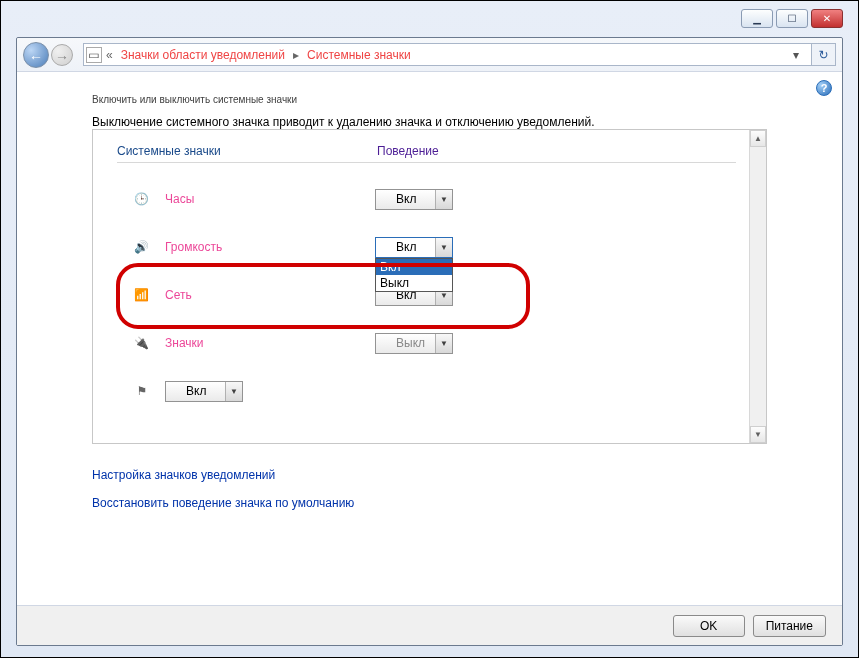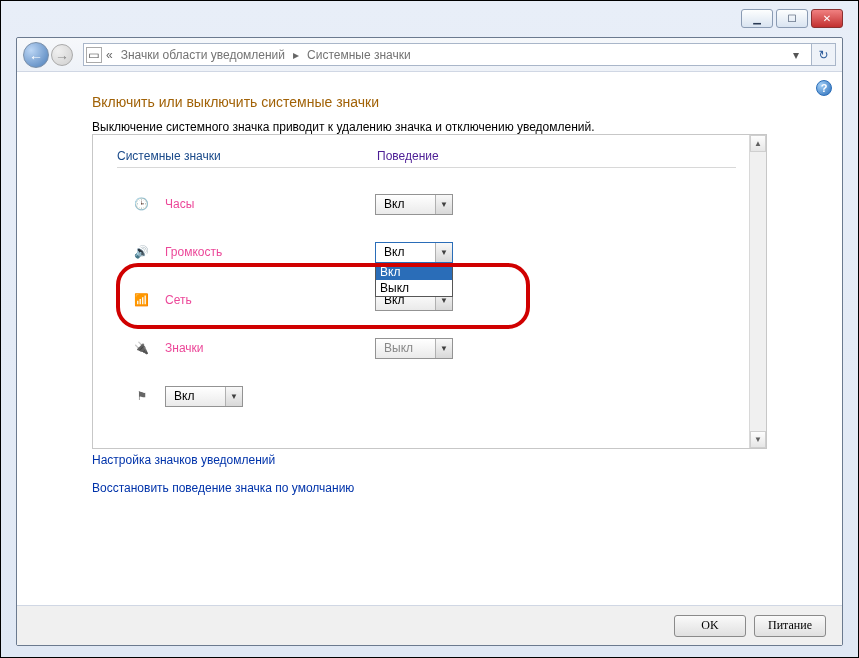--- a/index.html
+++ b/index.html
@@ -11,61 +11,61 @@
   .tb-close { background: linear-gradient(#f08080,#c23030); border-color: #8a3030; }
   .tb-glyph { font-size: 10px; color: #2a3a55; }
   .tb-close .tb-glyph { color: #fff; }
 
   .nav { height: 34px; display: flex; align-items: center; padding: 0 6px; border-bottom: 1px solid #d0d7e4; border-top-left-radius: 2px; border-top-right-radius: 2px; background: linear-gradient(#f6f8fb,#eef2f8); }
   .nav-back, .nav-fwd { width: 26px; height: 26px; border-radius: 50%; border: 1px solid #7a8fa8; background: radial-gradient(circle at 30% 30%, #bcd6f5, #4b7db8); display:flex; align-items:center; justify-content:center; margin-right:2px; }
   .nav-fwd { width: 22px; height: 22px; background: radial-gradient(circle at 30% 30%, #f0f0f0, #cfcfcf); border-color:#aaa; }
   .nav-arrow { color:#fff; font-size:14px; line-height:1; }
   .nav-fwd .nav-arrow { color:#888; }
   .crumb-box { margin-left: 8px; flex: 1; height: 23px; border: 1px solid #a9b6c9; background: #fff; display:flex; align-items:center; padding:0 2px; overflow: hidden; }
-  .crumb { padding: 0 6px; color: #737373; white-space: nowrap; }
+  .crumb { padding: 0 6px; color: #ef4444; white-space: nowrap; }
   .crumb-sep { color: #666; padding: 0 2px; }
   .crumb-icon { width:16px; height:16px; display:inline-flex; align-items:center; justify-content:center; margin-right:2px; color:#444; border:1px solid #aaa; }
   .crumb-refresh { width: 24px; height:23px; border:1px solid #a9b6c9; border-left:none; background:#eef2f8; display:flex; align-items:center; justify-content:center; color:#2a5a9a; }
   .search-box { margin-left: 4px; width: 250px; height: 23px; border: 1px solid #a9b6c9; background: #fff; display:flex; align-items:center; padding:0 4px; }
   .search-placeholder { color:#888; font-style: italic; flex:1; }
   .search-icon { color:#2a5a9a; font-size:14px; }
 
   .help-icon { position:absolute; right:10px; top:8px; width:16px; height:16px; border-radius:50%; background:radial-gradient(circle at 30% 30%, #a3d0f8,#2a6db8); color:#fff; font-size:11px; font-weight:bold; display:flex; align-items:center; justify-content:center; border:1px solid #2a6db8; }
 
   .content-wrap { position:absolute; top:34px; left:0; right:0; bottom:0; overflow:hidden; }
   .content { padding: 22px 75px 0 75px; position:relative; }
-  .title { color:#a16207; font-size:14px; margin-bottom: 10px; }
+  .title { color:#404040; font-size:10px; margin-bottom: 10px; }
   .subtitle { color:#000; }
 
   .list-box { border:1px solid #c7c7c7; height: 315px; position:relative; }
   .list-scroller { position:absolute; right:0; top:0; bottom:0; width:17px; border-left:1px solid #d8d8d8; background:#f0f0f0; }
   .scroll-btn { height:17px; background:linear-gradient(#fdfdfd,#e6e6e6); border:1px solid #cfcfcf; display:flex; align-items:center; justify-content:center; font-size:8px; color:#606060; }
   .scroll-btn.bottom { position:absolute; bottom:0; left:0; right:0; }
   .list-inner { padding: 14px 30px 0 24px; }
   .list-head { display:flex; border-bottom:1px solid #d8d8d8; padding-bottom:4px; margin-bottom:12px; }
   .col1 { width: 260px; color:#1a4a8a; font-weight: normal; }
   .col2 { color:#4c1d95; }
   .row { display:flex; align-items:center; height:48px; position:relative; }
   .row-icon { width:26px; height:20px; margin-left: 12px; margin-right: 10px; display:flex; align-items:center; justify-content:center; color:#666; }
   .row-label { flex: 0 0 210px; color:#ec4899; }
-  .row-select { width:78px; height:21px; border:1px solid #939393; background:linear-gradient(#fff,#eaeaea); display:flex; align-items:center; padding-left:8px; position:relative; font-size:12px; }
+  .row-select { width:78px; height:21px; border:1px solid #939393; background:linear-gradient(#fff,#eaeaea); display:flex; align-items:center; padding-left:20px; position:relative; font-size:12px; }
   .row-select.disabled { color:#888; }
   .row-select .dd-btn { position:absolute; right:0; top:0; bottom:0; width:17px; border-left:1px solid #b0b0b0; background:linear-gradient(#f8f8f8,#d8d8d8); display:flex; align-items:center; justify-content:center; font-size:8px; color:#404040; }
 
   .row-select.open { border-color:#2a6db8; background:#fff; }
   .dd-list { position:absolute; left:-1px; top:20px; width:78px; border:1px solid #565656; background:#fff; z-index:10; }
   .dd-item { padding:1px 4px; color:#000; }
   .dd-item.selected { background:#2a6db8; color:#fff; }
 
   .highlight-ring { position:absolute; border:4px solid #d00000; border-radius:22px; left:115px; top:262px; width:414px; height:66px; pointer-events:none; z-index:20; }
 
-  .links { margin-top: 4px; }
+  .links { margin-top: 24px; }
   .link { color:#0033aa; margin-bottom: 14px; cursor:pointer; }
 
-  .footer { position:absolute; left:0; right:0; bottom:0; height:40px; border-top:1px solid #d0d7e4; background:#f0f0f0; display:flex; align-items:center; justify-content:flex-end; padding-right:16px; gap:8px;font-family:Liberation Serif, serif; }
+  .footer { position:absolute; left:0; right:0; bottom:0; height:40px; border-top:1px solid #d0d7e4; background:#f0f0f0; display:flex; align-items:center; justify-content:flex-end; padding-right:16px; gap:8px; }
   .btn { min-width:72px; height:22px; border:1px solid #8a8a8a; background:linear-gradient(#fafafa,#e0e0e0); border-radius:3px; display:flex; align-items:center; justify-content:center; padding:0 12px; }
   .drop-arrow-s { width:26px; text-align:center; color:#555; }
 </style>
 </head>
 <body>
 
 <div class="window">
 
   <div class="titlebar">
     <div class="tb-btn">

